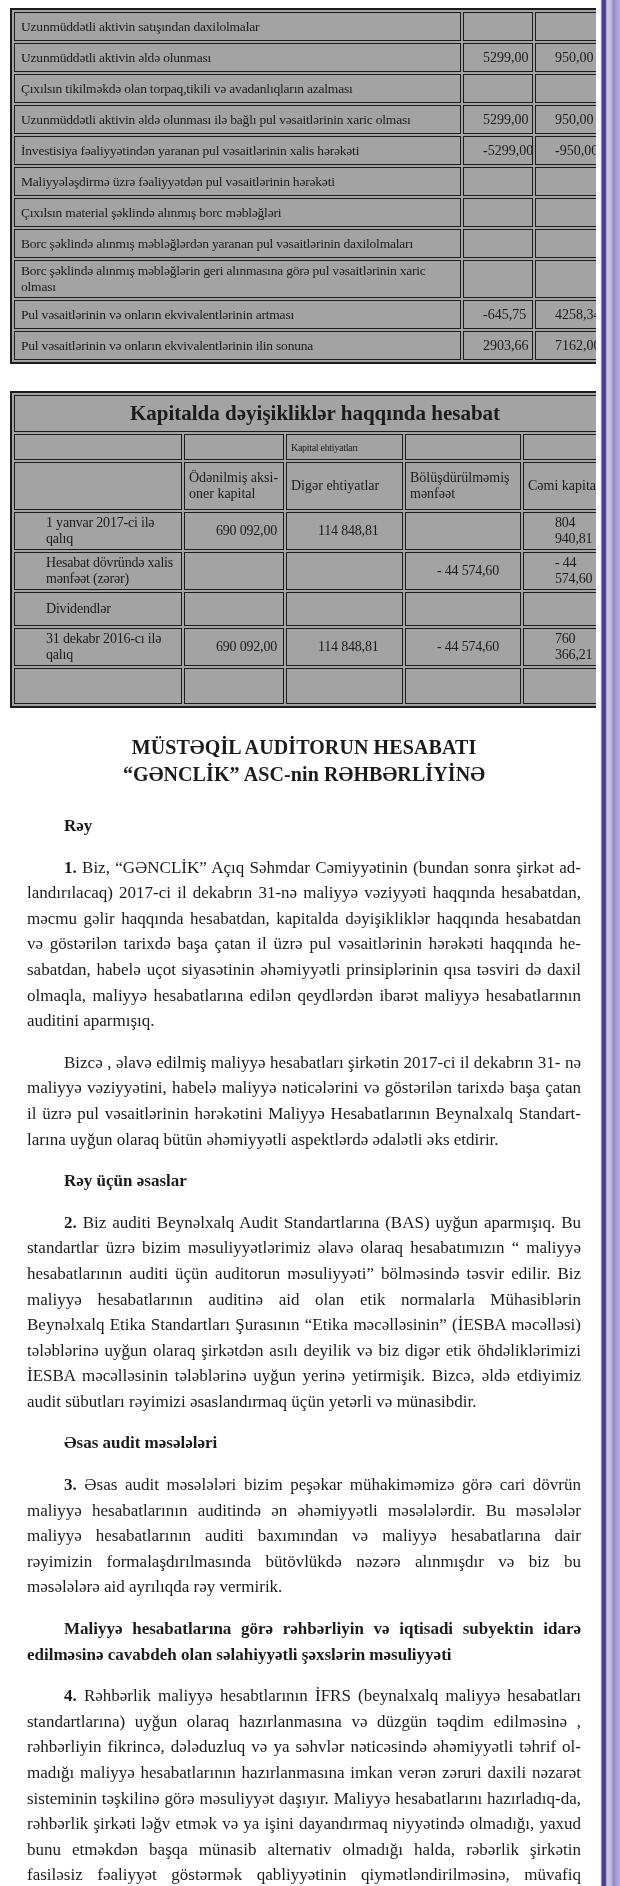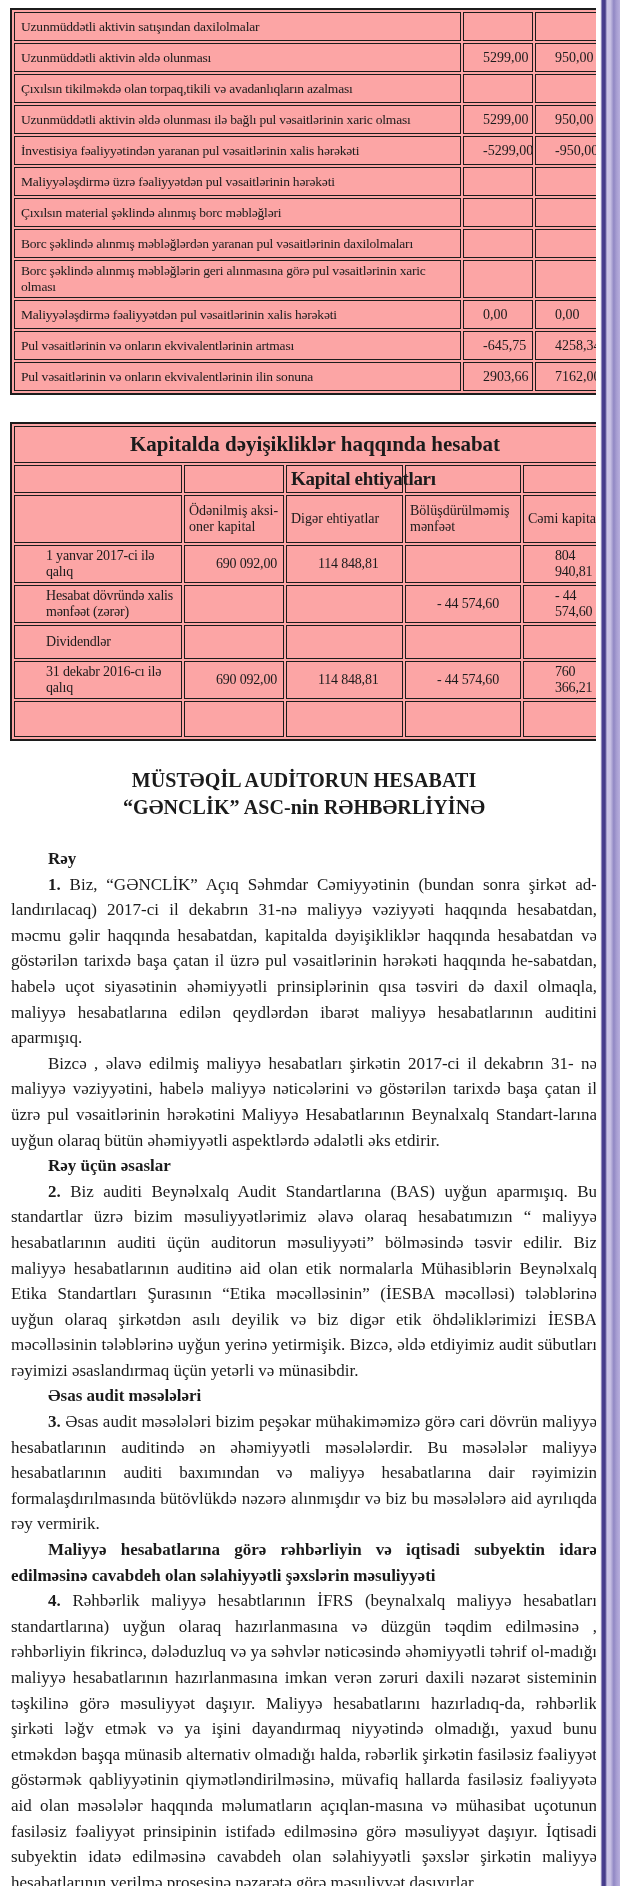--- a/index.html
+++ b/index.html
@@ -9,39 +9,39 @@
     font-family:"Liberation Serif","DejaVu Serif",serif;
   }
   .edge-strip{
     position:absolute;top:0;right:0;width:24px;height:1886px;
     background:linear-gradient(to right,
       #ffffff 0%,#ffffff 18%,
       #4a4090 26%,#433a88 38%,
       #cbc4e6 46%,#c7c0e3 60%,
       #9188c4 74%,#a79ed2 86%,#b7aedd 100%);
   }
-  table{border-collapse:separate;border-spacing:2px;background:#fca5a5;table-layout:fixed;}
+  table{border-collapse:separate;border-spacing:2px;background:#a3a3a3;table-layout:fixed;}
   .cf{margin:8px 0 0 10px;width:594px;border:2.5px solid #1c1c1c;}
   .cf td{border:1.5px solid #1c1c1c;padding:2px 6px;height:23px;
          font-size:13.5px;letter-spacing:-0.2px;vertical-align:middle;}
   .cf td.num{font-size:14px;letter-spacing:0;padding-left:19px;}
   .eq{margin:27px 0 0 10px;width:594px;border:2.5px solid #1c1c1c;}
   .eq td{border:1.5px solid #1c1c1c;padding:2px 4px;font-size:14px;vertical-align:middle;}
   .eq tr.title-row td{font-size:21px;font-weight:bold;text-align:center;padding:5px 2px;}
   .eq tr.group-row td{height:20px;}
-  .eq tr.group-row td.grp{white-space:nowrap;letter-spacing:-0.3px;font-size:19px;font-weight:bold;}
+  .eq tr.group-row td.grp{white-space:nowrap;letter-spacing:-0.3px;font-size:10px;}
   .eq tr.cols-row td{height:42px;}
   .eq tr.data-row td{height:28px;letter-spacing:-0.2px;padding-left:31px;}
   .eq tr.empty-row td{height:30px;}
   .report{padding:0 23px 0 11px;}
   .report-heading{
     text-align:center;font-size:20px;line-height:27px;font-weight:bold;
     margin:26px 0 25px 0;letter-spacing:0.1px;
   }
-  .report-text p{margin:0;font-size:17px;line-height:25.6px;text-align:justify;text-indent:37px;}
+  .report-text p{margin:16px;font-size:17px;line-height:25.6px;text-align:justify;text-indent:37px;}
   .report-text p.sub{font-weight:bold;}
 </style>
 </head>
 <body>
 
 <div class="edge-strip"></div>
 
 <table class="cf">
   <colgroup>
       <col style="width:447px">
@@ -86,25 +86,20 @@
       </tr>
       <tr>
         <td class="label">Borc şəklində alınmış məbləğlərdən yaranan pul vəsaitlərinin daxilolmaları</td>
         <td class="num"></td>
         <td class="num"></td>
       </tr>
       <tr>
         <td class="label">Borc şəklində alınmış məbləğlərin geri alınmasına görə pul vəsaitlərinin xaric olması</td>
         <td class="num"></td>
         <td class="num"></td>
-      </tr>
-      <tr>
-        <td class="label">Maliyyələşdirmə fəaliyyətdən pul vəsaitlərinin xalis hərəkəti</td>
-        <td class="num">0,00</td>
-        <td class="num">0,00</td>
       </tr>
       <tr>
         <td class="label">Pul vəsaitlərinin və onların ekvivalentlərinin artması</td>
         <td class="num">-645,75</td>
         <td class="num">4258,34</td>
       </tr>
       <tr>
         <td class="label">Pul vəsaitlərinin və onların ekvivalentlərinin ilin sonuna</td>
         <td class="num">2903,66</td>
         <td class="num">7162,00</td>

